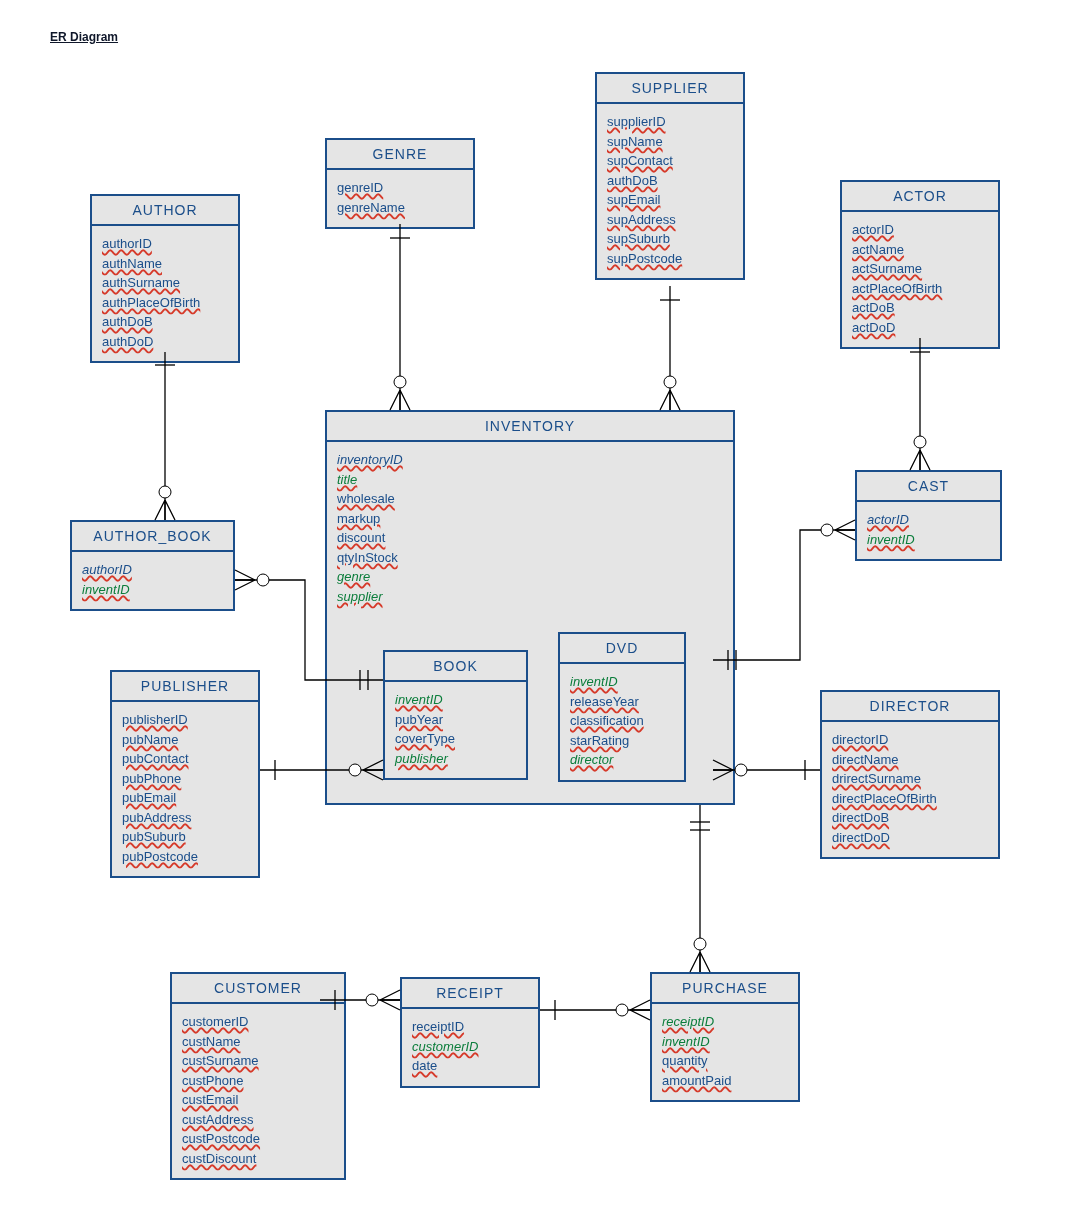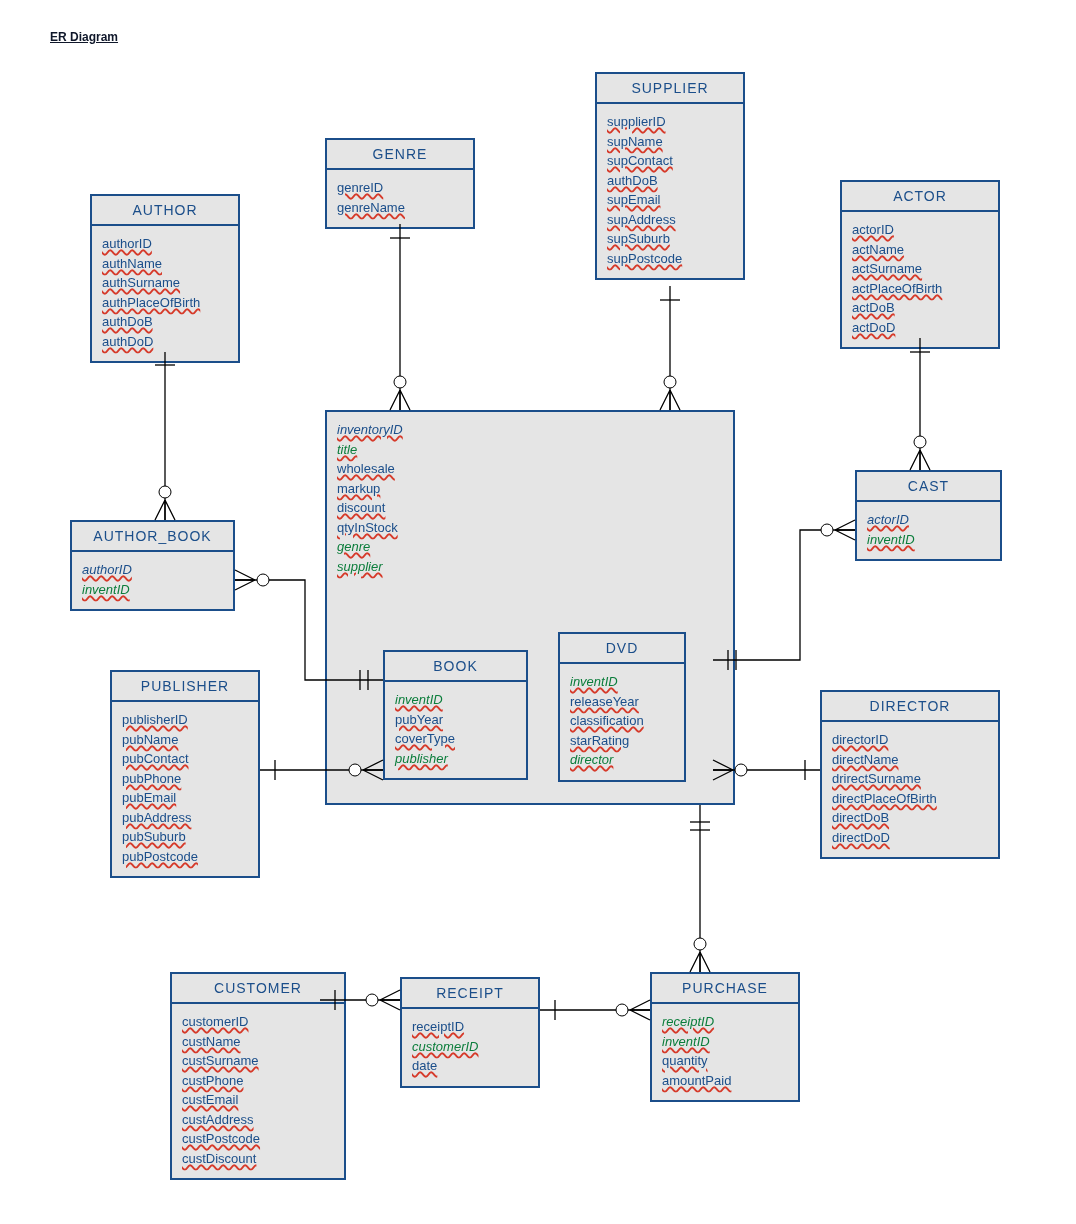--- a/index.html
+++ b/index.html
@@ -121,20 +121,21 @@
 
 <div class="entity" style="left:70px; top:520px; width:165px;">
   <div class="entity-title">AUTHOR_BOOK</div>
   <div class="entity-attrs">
     <div class="attr pk">authorID</div>
     <div class="attr fk">inventID</div>
   </div>
 </div>
 
 <div class="entity" style="left:325px; top:410px; width:410px; height:395px;">
+  <div class="entity-title">INVENTORY</div>
   <div class="entity-attrs">
     <div class="attr pk">inventoryID</div>
     <div class="attr fk">title</div>
     <div class="attr">wholesale</div>
     <div class="attr">markup</div>
     <div class="attr">discount</div>
     <div class="attr">qtyInStock</div>
     <div class="attr fk">genre</div>
     <div class="attr fk">supplier</div>
   </div>

